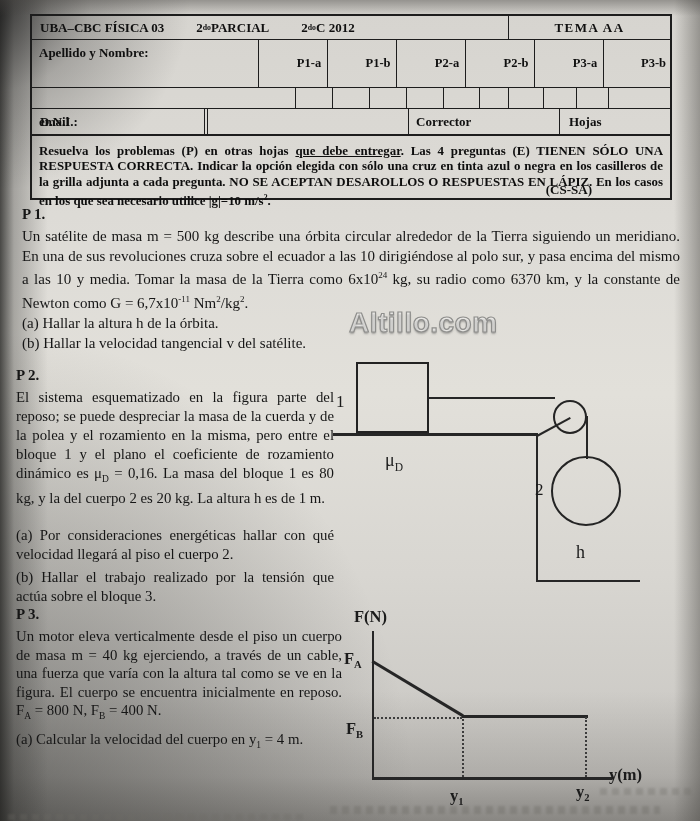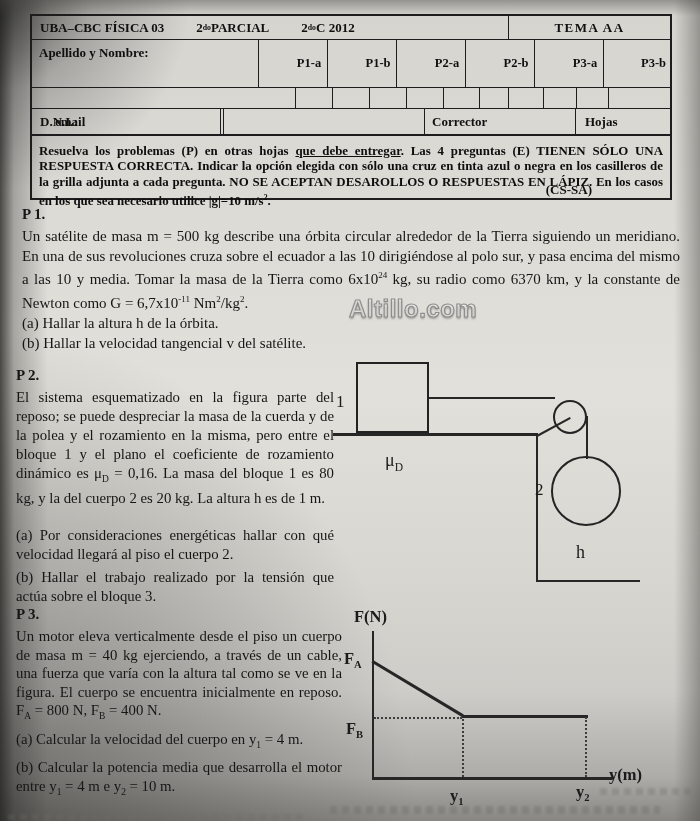--- a/index.html
+++ b/index.html
@@ -19,21 +19,21 @@
   .headcol{position:absolute;left:30px;top:14px;width:642px;}
   .htable{border:2.2px solid #1d1d1d;box-sizing:border-box;}
   .hrow{display:flex;border-bottom:1.6px solid #1d1d1d;box-sizing:border-box;}
   .hrow:last-child{border-bottom:none;}
   .hcell{border-right:1.6px solid #1d1d1d;box-sizing:border-box;display:flex;align-items:center;
     font-weight:bold;font-size:13px;color:#101010;}
   .hcell:last-child{border-right:none;}
   .r1{height:24px;}
   .r2{height:48px;gap:32px;}
   .r3{height:21px;}
-  .r4{height:25px;margin-left:16px;}
+  .r4{height:25px;}
   .c-title{flex:0 0 477px;padding-left:8px;}
   .c-title .gap1{margin-left:32px;}
   .c-tema{flex:1;justify-content:center;letter-spacing:1.5px;}
   .c-name{flex:0 0 227px;align-items:flex-start;padding:5px 0 0 7px;}
   .c-sc{justify-content:center;font-size:12.5px;}
   .w37{flex:0 0 37px;} .w36{flex:0 0 36px;} .w29{flex:0 0 29px;}
   .w35{flex:0 0 35px;} .w33{flex:0 0 33px;} .w32{flex:0 0 32px;}
   .wlast{flex:1;}
   .c-dni{flex:0 0 227px;padding-left:8px;margin-top:34px;}
   .c-email{flex:0 0 176px;padding-left:7px;border-right:4px double #1d1d1d;}
@@ -56,22 +56,22 @@
   .p1 .item{font-size:15px;line-height:19px;margin-top:1px;}
   .p2{left:16px;top:346px;width:318px;margin-top:21px;}
   .p2 .para{font-size:14.8px;line-height:19px;margin-top:1px;}
   .p2 .item-a{margin-top:18px;}
   .p2 .item{font-size:14.8px;line-height:19px;text-align:justify;}
   .p2 .item-b{margin-top:4px;}
   .p3{left:16px;top:606px;width:326px;}
   .p3 .para{font-size:14.8px;line-height:18.6px;margin-top:1px;}
   .p3 .item{font-size:14.8px;line-height:18.6px;margin-top:4px;text-align:justify;}
   
-  .watermark{left:349px;top:295px;font-family:"Liberation Sans",sans-serif;font-weight:bold;
-    font-size:24px;letter-spacing:.5px;color:rgba(255,255,255,.48);
+  .watermark{left:349px;top:307px;font-family:"Liberation Sans",sans-serif;font-weight:bold;
+    font-size:28px;letter-spacing:.5px;color:rgba(255,255,255,.48);
     -webkit-text-stroke:1.2px #8d8d8b;text-shadow:0 2px 2px rgba(110,110,108,.55);}
   
   .fig{position:absolute;}
   .ln{position:absolute;background:#262626;}
   .circ{position:absolute;border:2.2px solid #242424;border-radius:50%;box-sizing:border-box;}
   .dot-h{position:absolute;border-top:2px dotted #3c3c3c;}
   .dot-v{position:absolute;border-left:2px dotted #3c3c3c;}
   .flabel{position:absolute;font-family:"Liberation Serif",serif;color:#1b1b1b;font-size:17px;}
   .flabel.bold{font-weight:bold;font-size:16.5px;}
   .fig2{left:333px;top:352px;width:345px;height:242px;}
@@ -168,21 +168,20 @@
     <div class="flabel" style="left:3px;top:40px;">1</div>
     <div class="flabel" style="left:52px;top:98px;font-size:18px;"><span>μ</span><sub>D</sub></div>
     <div class="flabel" style="left:202px;top:128px;">2</div>
     <div class="flabel" style="left:243px;top:190px;font-size:18px;">h</div>
   </div>
 
   <div class="abs p3">
     <div class="ptitle">P 3.</div>
     <p class="para"><span>Un motor eleva verticalmente desde el piso un cuerpo de masa m = 40 kg ejerciendo, a través de un  cable, una fuerza que varía con la altura tal como se ve  en la figura. El cuerpo se encuentra inicialmente en reposo. F</span><sub>A</sub><span> = 800 N, F</span><sub>B</sub><span> = 400 N.</span></p>
     <div class="item"><span>(a) Calcular la velocidad del cuerpo en  y</span><sub>1</sub><span> = 4 m.</span></div>
-    <div class="item"><span>(b) Calcular la potencia media que desarrolla el motor entre y</span><sub>1</sub><span> = 4 m e  y</span><sub>2</sub><span> = 10 m.</span></div>
   </div>
 
   <div class="fig fig3">
     <div class="flabel bold" style="left:14px;top:4px;">F(N)</div>
     <div class="ln" style="left:32px;top:28px;width:2.4px;height:147px;"></div>
     <div class="ln" style="left:32px;top:174px;width:240px;height:2.6px;"></div>
     <div class="ln" style="left:33px;top:57px;width:106px;height:3.2px;transform:rotate(31deg);transform-origin:0 0;"></div>
     <div class="ln" style="left:122px;top:112px;width:126px;height:3.2px;"></div>
     <div class="dot-h" style="left:34px;top:114px;width:88px;"></div>
     <div class="dot-v" style="left:122px;top:116px;height:58px;"></div>

